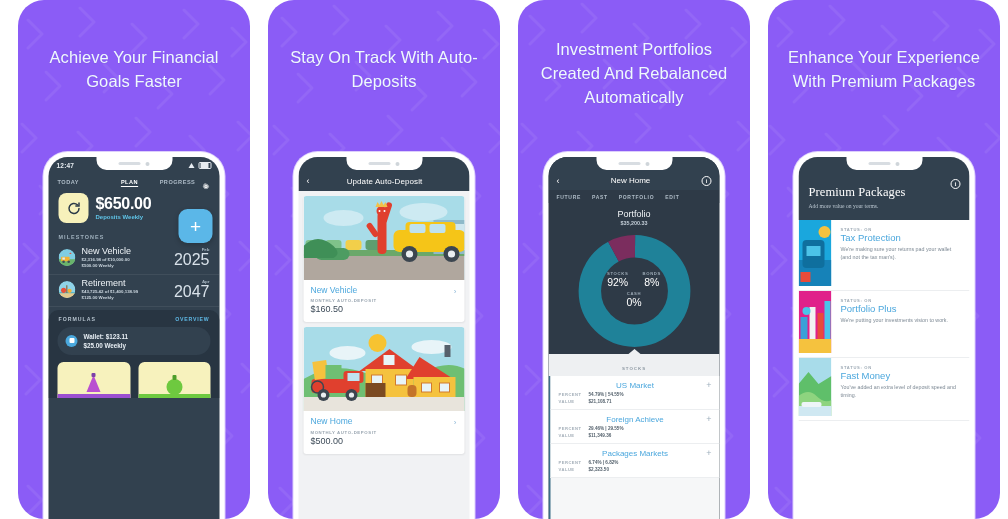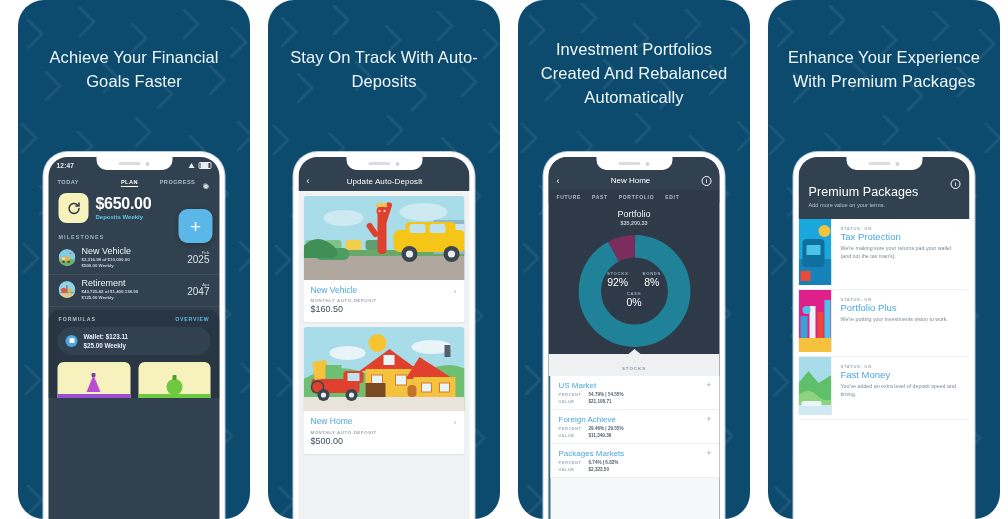--- a/index.html
+++ b/index.html
@@ -8,21 +8,21 @@
     background:#ffffff;
     font-family:"Liberation Sans", sans-serif;
     overflow:hidden;
   }
   .stage{position:relative;width:1008px;height:519px;background:#fff;display:flex;gap:18px;padding:0;box-sizing:border-box;}
 
   
   .panel{
     position:relative;
     width:232px;height:519px;
-    background:#0c4a6e;
+    background:#8b5cf6;
     border-radius:26px;
     overflow:hidden;
     flex:0 0 auto;
   }
   .panel:first-child{margin-left:18px;}
   .chevrons{
     position:absolute;inset:0;
     opacity:.13;
     background-image:
       radial-gradient(circle at 0 0, transparent 0, transparent 0);
@@ -110,21 +110,21 @@
   }
 
   .section-lbl{font-size:5.4px;letter-spacing:1.1px;color:#9fb0bd;font-weight:700;padding:4px 10px 3px;}
   .mrow{display:flex;align-items:center;gap:6px;padding:4px 10px 5px;border-bottom:1px solid rgba(255,255,255,.07);}
   .mico{width:17px;height:17px;border-radius:50%;flex:0 0 auto;overflow:hidden;position:relative;}
   .mtext{flex:1;min-width:0;}
   .mtext .nm{font-size:9px;color:#eef3f7;line-height:1.1;}
   .mtext .l1,.mtext .l2{font-size:4.4px;color:#cbd6df;font-weight:700;line-height:1.35;}
   .mdate{text-align:right;flex:0 0 auto;}
   .mdate .mo{font-size:4.4px;color:#a9b8c4;font-weight:700;}
-  .mdate .yr{font-size:10px;color:#d9e2ea;line-height:1;font-weight:400;}
+  .mdate .yr{font-size:16px;color:#d9e2ea;line-height:1;font-weight:400;}
 
   .formulas{background:#283542;border-radius:10px 10px 0 0;margin-top:3px;padding:6px 0 0;}
   .fhead{display:flex;justify-content:space-between;align-items:center;padding:0 10px 5px;}
   .fhead .a{font-size:5.2px;letter-spacing:1px;color:#b6c3ce;font-weight:700;}
   .fhead .b{font-size:5.2px;letter-spacing:.8px;color:#5fb9e6;font-weight:700;}
   .wallet{margin:0 9px;background:#32414f;border-radius:14px;display:flex;align-items:center;gap:6px;padding:5px 8px;}
   .wdot{width:12px;height:12px;border-radius:50%;background:#4aa8dd;display:flex;align-items:center;justify-content:center;flex:0 0 auto;}
   .wdot i{width:5px;height:5px;background:#fff;border-radius:1px;display:block;}
   .wtxt{font-size:6.3px;color:#e7eef4;line-height:1.45;font-weight:600;}
   .cards{display:flex;gap:8px;padding:7px 9px 0;}
@@ -160,29 +160,29 @@
   .dlr{display:flex;justify-content:center;gap:14px;}
   .dl .k{font-size:4.2px;letter-spacing:.7px;color:#9aa8b4;font-weight:700;}
   .dl .v{font-size:10.5px;color:#ffffff;font-weight:500;line-height:1.15;}
   .dl2{margin-top:3px;}
   .stockstab{position:relative;margin-top:-2px;text-align:center;background:#eef0f2;padding:2px 0 2px;}
   .stockstab .arw{position:absolute;top:-5px;left:50%;transform:translateX(-50%);
      width:0;height:0;border-left:6px solid transparent;border-right:6px solid transparent;border-bottom:5px solid #eef0f2;}
   .stockstab span{font-size:4.4px;letter-spacing:1px;color:#8e99a3;font-weight:700;}
   .mkts{background:#f6f7f8;border-left:2px solid #3a6f86;height:100%;}
   .mkt{background:#ffffff;padding:5px 8px 5px;position:relative;border-bottom:1px solid #eceef0;}
-  .mkt .nm{font-size:8px;color:#4ba7dd;}
+  .mkt .nm{font-size:8px;color:#4ba7dd;text-align:center;}
   .mkt .plus{position:absolute;right:8px;top:5px;color:#9fb0bd;font-size:9px;line-height:1;}
   .kv{display:flex;gap:6px;margin-top:2px;}
   .kv .k{font-size:4.1px;letter-spacing:.5px;color:#a3aeb8;font-weight:700;width:24px;flex:0 0 auto;}
   .kv .v{font-size:4.6px;color:#55626d;font-weight:700;}
 
   
   .p4 .screen{background:#ffffff;}
-  .pkhead{background:#32414f;padding:14px 10px 11px;position:relative;}
+  .pkhead{background:#32414f;padding:14px 10px 11px;position:relative;font-family:Liberation Serif, serif;}
   .pkhead .ttl{font-size:12.5px;color:#ffffff;letter-spacing:.1px;}
   .pkhead .sub{font-size:5.6px;color:#b9c5cf;margin-top:3px;}
   .pkhead .info{position:absolute;right:9px;top:8px;width:8px;height:8px;border:1px solid #fff;border-radius:50%;color:#fff;font-size:5.5px;display:flex;align-items:center;justify-content:center;font-weight:700;}
   .pkrow{display:flex;gap:0;border-bottom:1px solid #eceef0;}
   .pkthumb{width:33px;flex:0 0 auto;position:relative;overflow:hidden;}
   .pkbody{flex:1;padding:7px 8px 7px 9px;}
   .pkbody .st{font-size:4.1px;letter-spacing:.7px;color:#9fabb6;font-weight:700;}
   .pkbody .nm{font-size:9.5px;color:#4ba7dd;line-height:1.15;margin-top:1px;}
   .pkbody .ds{font-size:5.3px;color:#7d8994;line-height:1.5;margin-top:2px;}
 </style>

